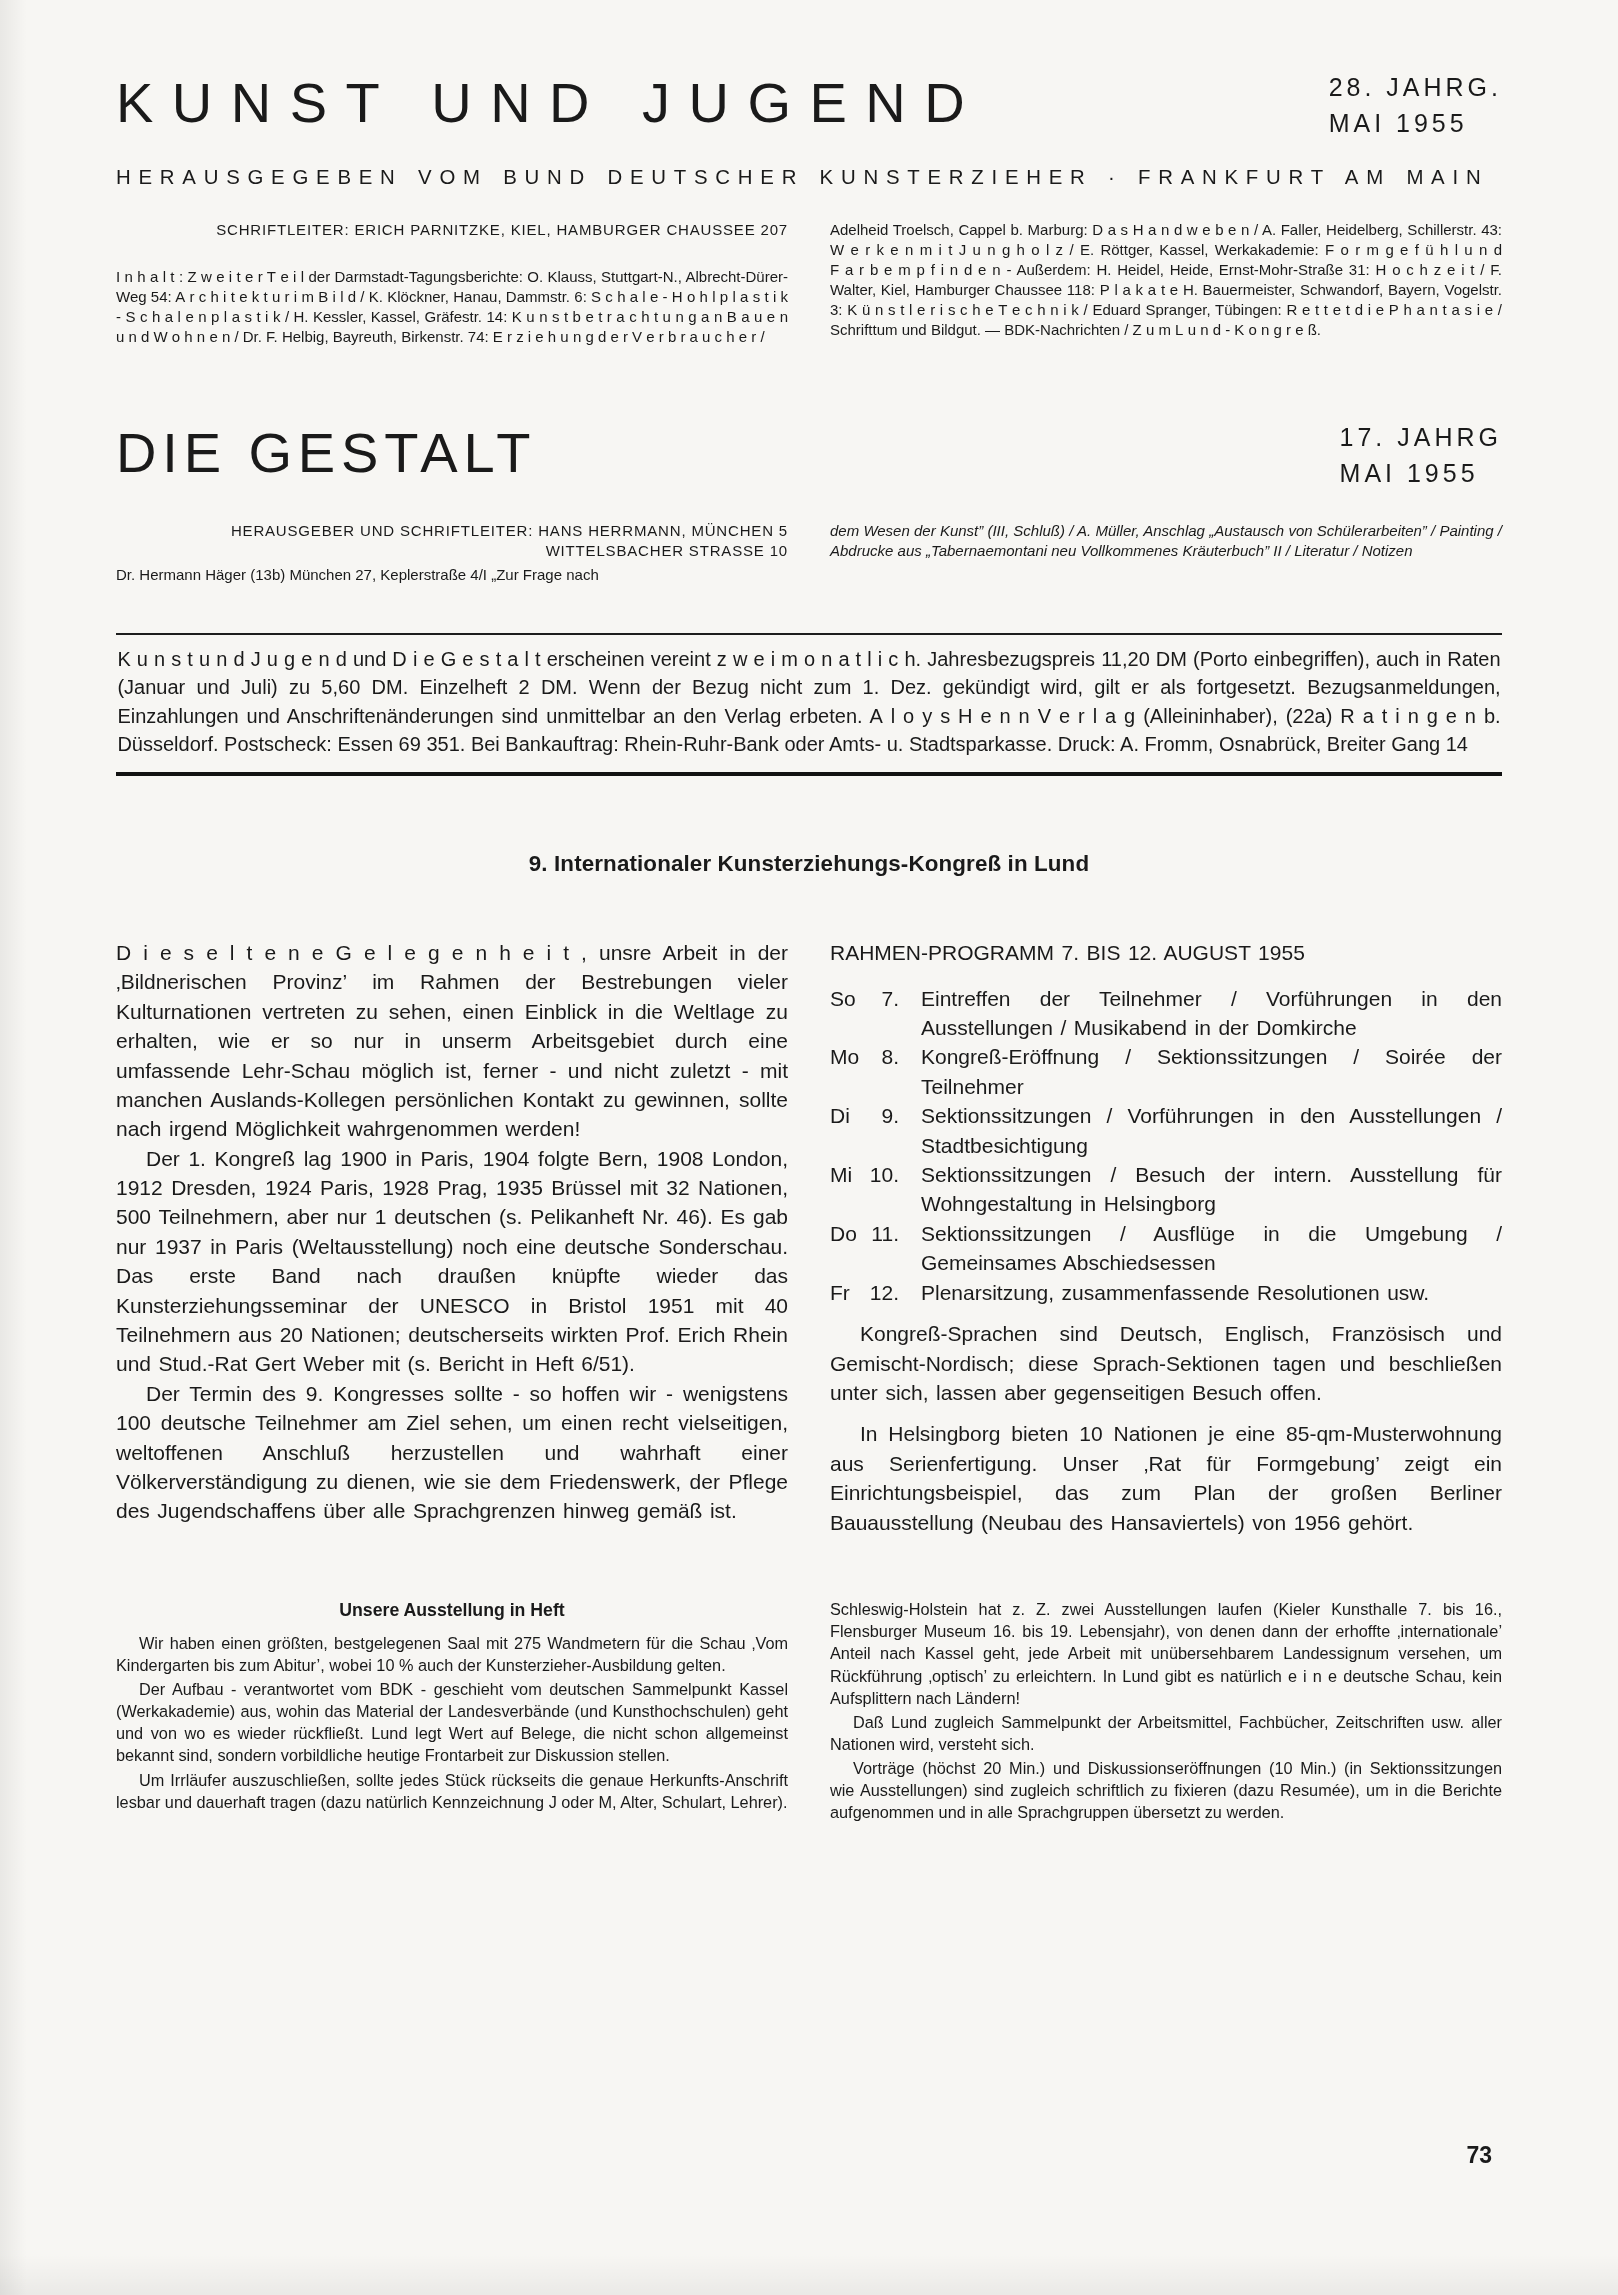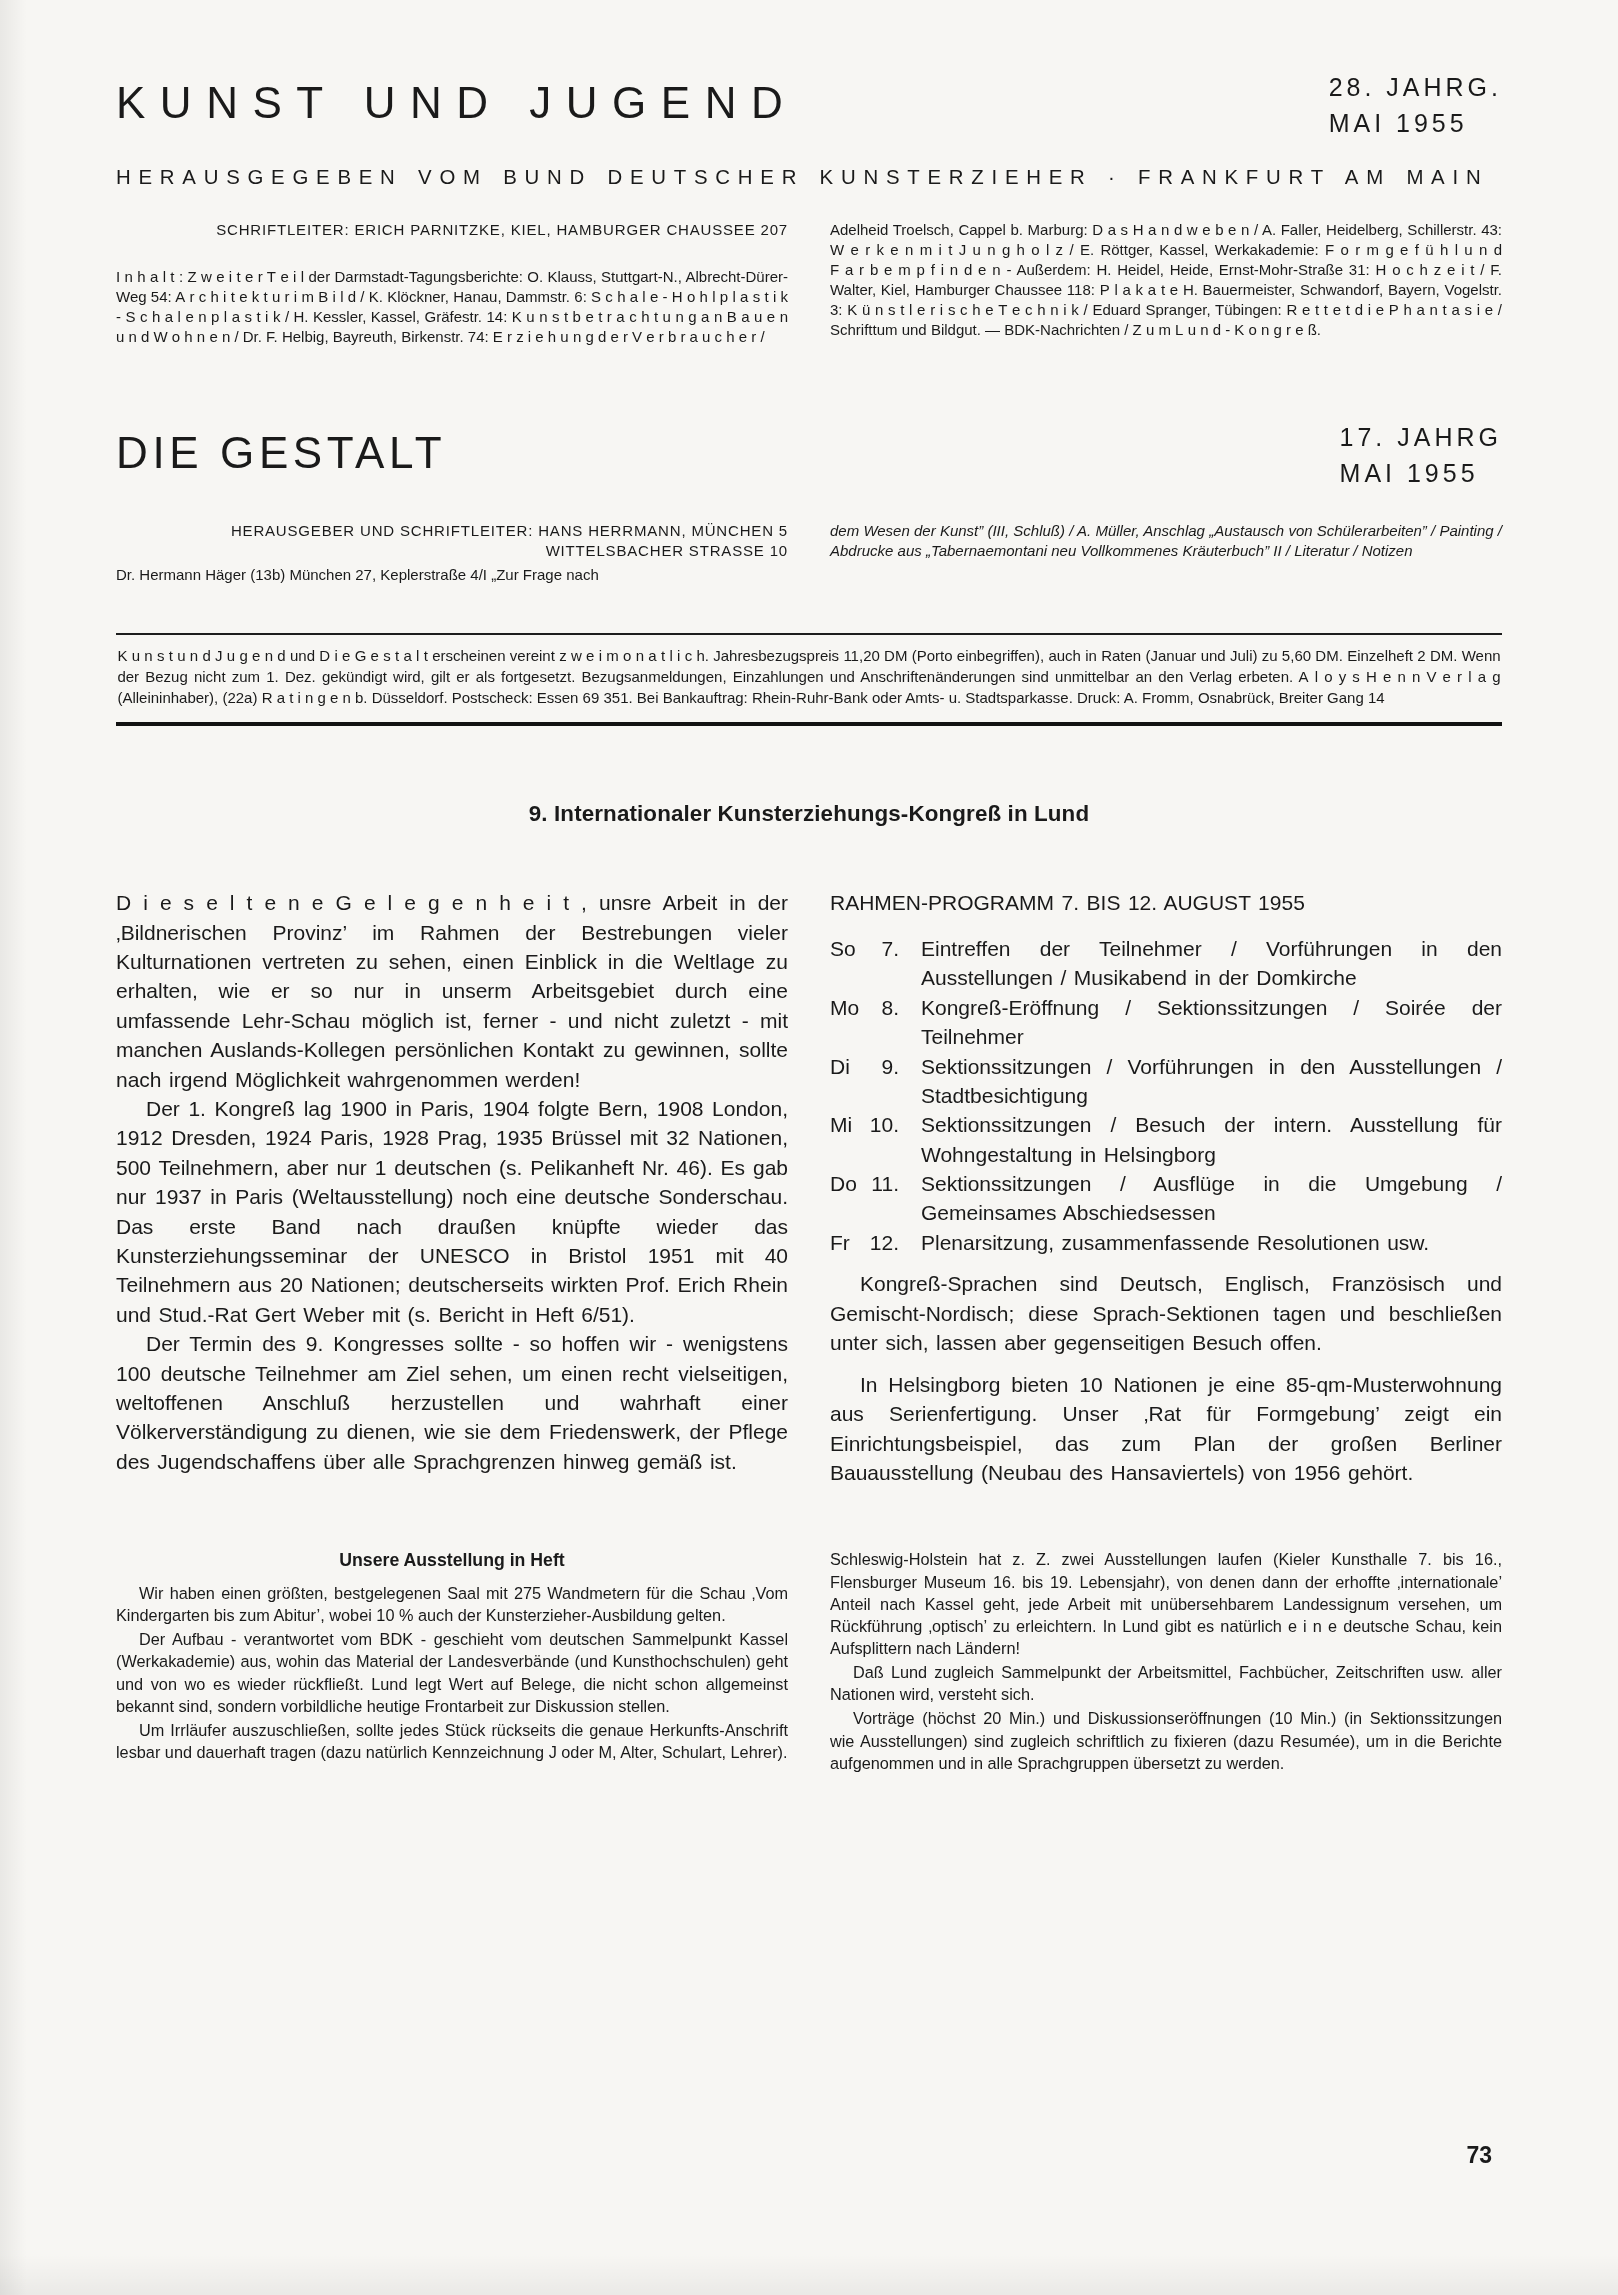--- a/index.html
+++ b/index.html
@@ -17,21 +17,21 @@
     padding:65px 116px 0 116px;
     background:
       linear-gradient(90deg, rgba(0,0,0,0.06) 0, rgba(0,0,0,0) 27px),
       linear-gradient(0deg, rgba(0,0,0,0.05) 0, rgba(0,0,0,0) 41px),
       #f7f6f3;
   }
 
   
   .masthead-row{ display:flex; justify-content:space-between; align-items:center; }
   .mag-title{
-    font-size:44px; font-weight:400; line-height:1;
+    font-size:56px; font-weight:400; line-height:1;
     letter-spacing:0.33em; white-space:nowrap;text-align:center;
   }
   .mag-title.gestalt{ letter-spacing:0.105em; }
   .issue-info{
     font-size:25px; line-height:1.45; letter-spacing:0.16em;
     white-space:nowrap; text-align:left; padding-top:4.1px;
   }
   .publisher-line{
     margin-top:24.5px;
     font-size:20.4px; letter-spacing:0.38em; word-spacing:0.1em;
@@ -44,21 +44,21 @@
   
   .small{ font-size:15px; line-height:1.33; text-align:justify; }
   .caps-line{ letter-spacing:0.055em; text-align:right; margin-bottom:27px; }
   .gestalt-head{ margin-top:68px; }
   .gestalt-cols{ margin-top:30px; }
   .gestalt-cols .caps-line{ margin-bottom:4.1px; }
   .italic{ font-style:italic; }
 
   
   .rule-thin{ border-top:2px solid #1d1d1d; margin-top:48px; }
-  .imprint{ font-size:15px; line-height:1.42; text-align:justify; padding:9.5px 1.4px 13.6px 1.4px; }
+  .imprint{ font-size:20px; line-height:1.42; text-align:justify; padding:9.5px 1.4px 13.6px 1.4px; }
   .rule-thick{ border-top:4.8px solid #121212; }
 
   
   .headline{
     text-align:center; font-size:22.4px; font-weight:700;
     margin-top:75px; letter-spacing:0.005em;
   }
   .article{ margin-top:61px; }
   .body-text{ font-size:21px; line-height:1.4; text-align:justify; word-spacing:0.08em; }
   .body-text p.indent{ text-indent:30px; }

